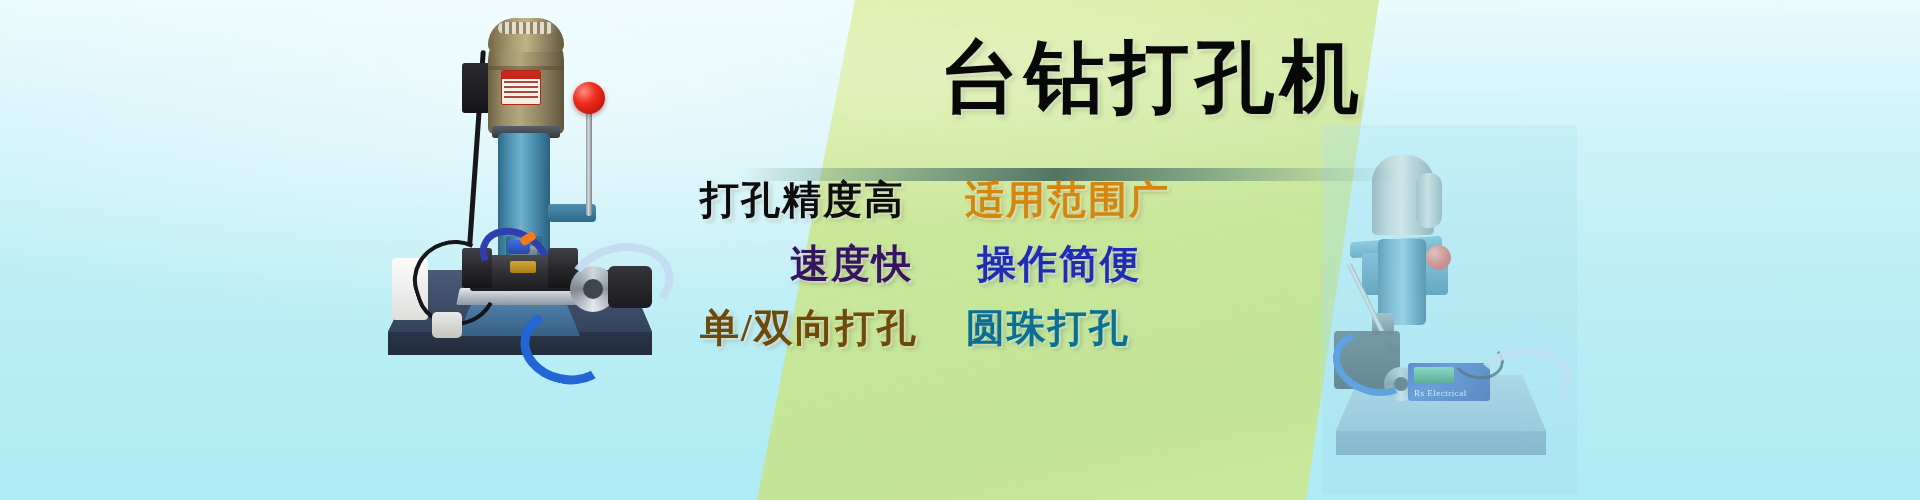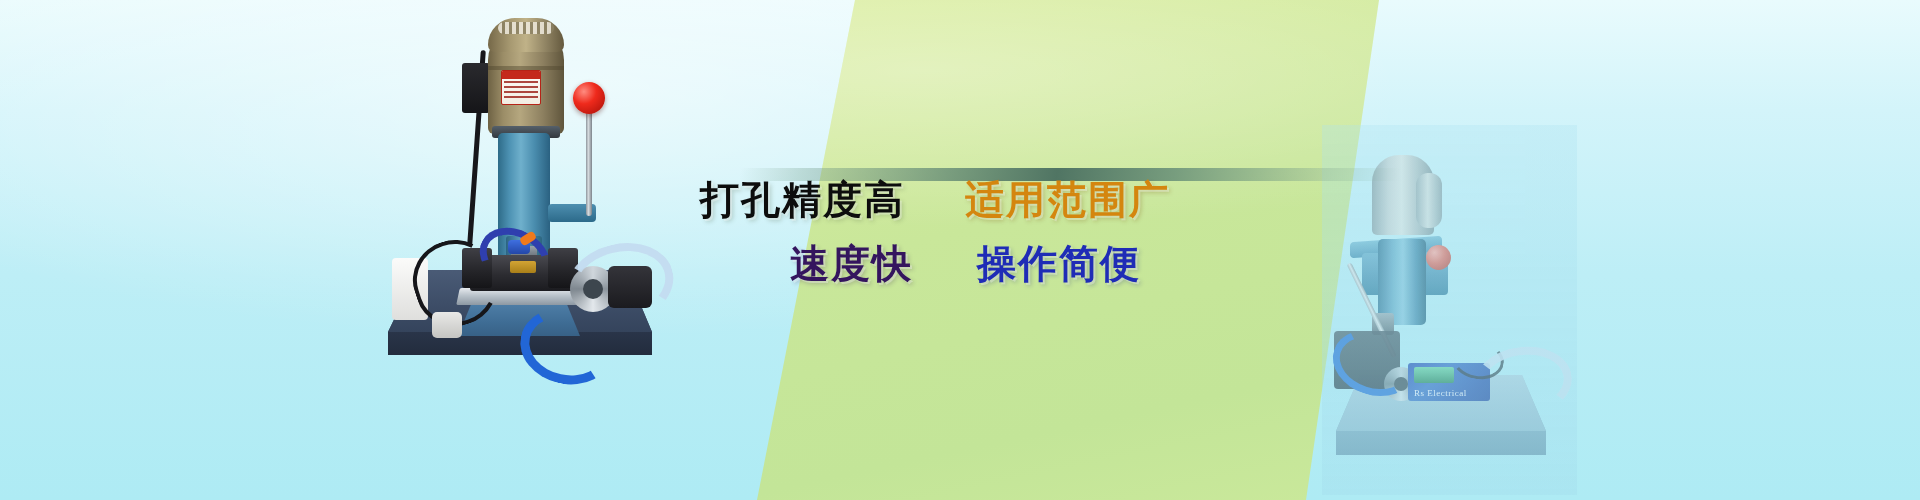--- a/index.html
+++ b/index.html
@@ -421,32 +421,38 @@
     <div class="mb-hose-blue"></div>
     <div class="mb-cord"></div>
     <div class="mb-hose-clear"></div>
     <div class="mb-tint"></div>
   </div>
 
   <div class="divider-wrap">
     <div class="divider"></div>
   </div>
 
+  <div class="title">台钻打孔机</div>
 
   <div class="features">
 
     <div class="frow r1">
       <span class="feat c-black">打孔精度高</span>
       <span class="gap-a"></span>
       <span class="feat c-orange">适用范围广</span>
     </div>
 
     <div class="frow r2">
       <span class="feat c-purple">速度快</span>
       <span class="gap-b"></span>
       <span class="feat c-blue">操作简便</span>
     </div>
 
+    <div class="frow r3">
+      <span class="feat c-brown">单/双向打孔</span>
+      <span class="gap-c"></span>
+      <span class="feat c-teal">圆珠打孔</span>
+    </div>
 
 
   </div>
 
 </div>
 
 </body></html>

